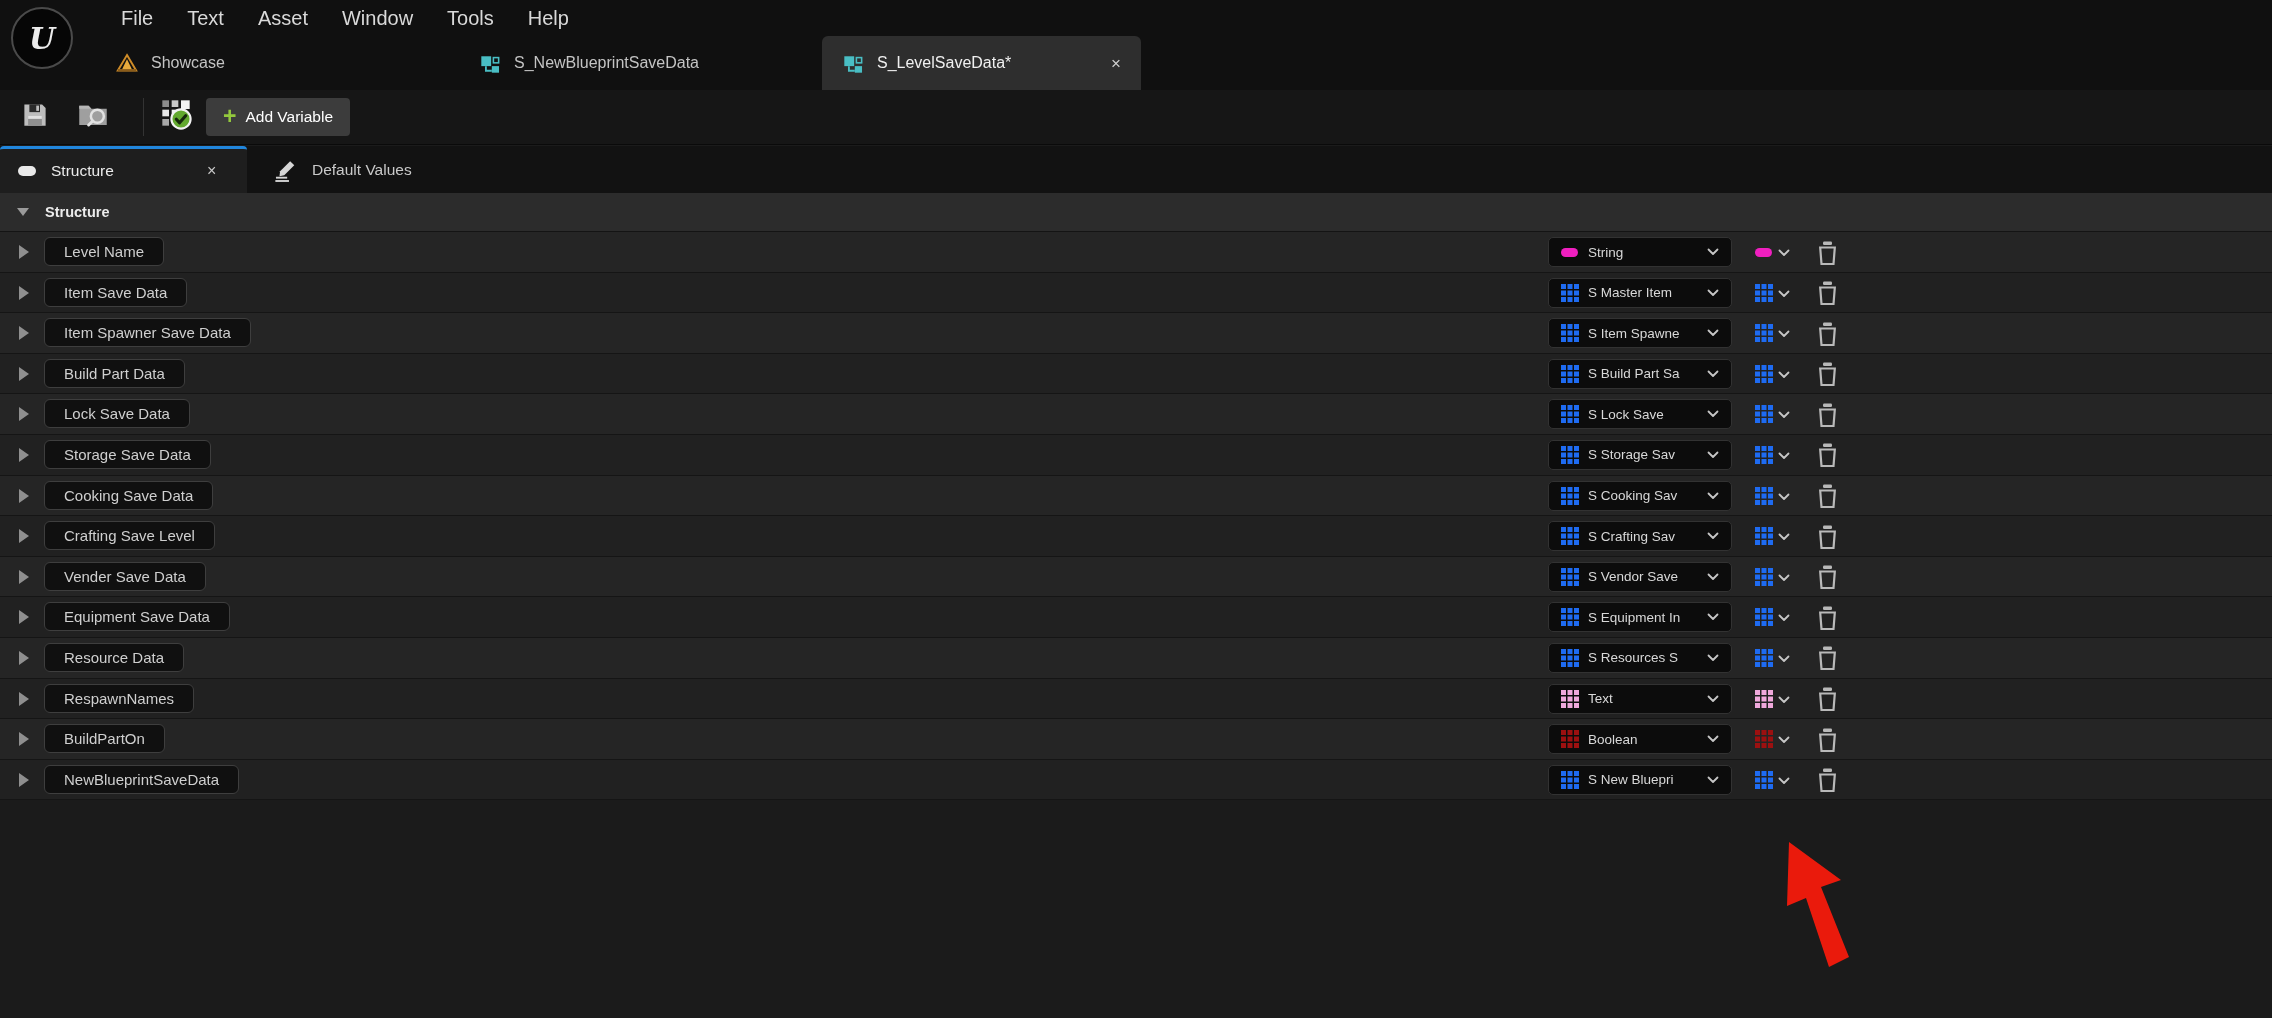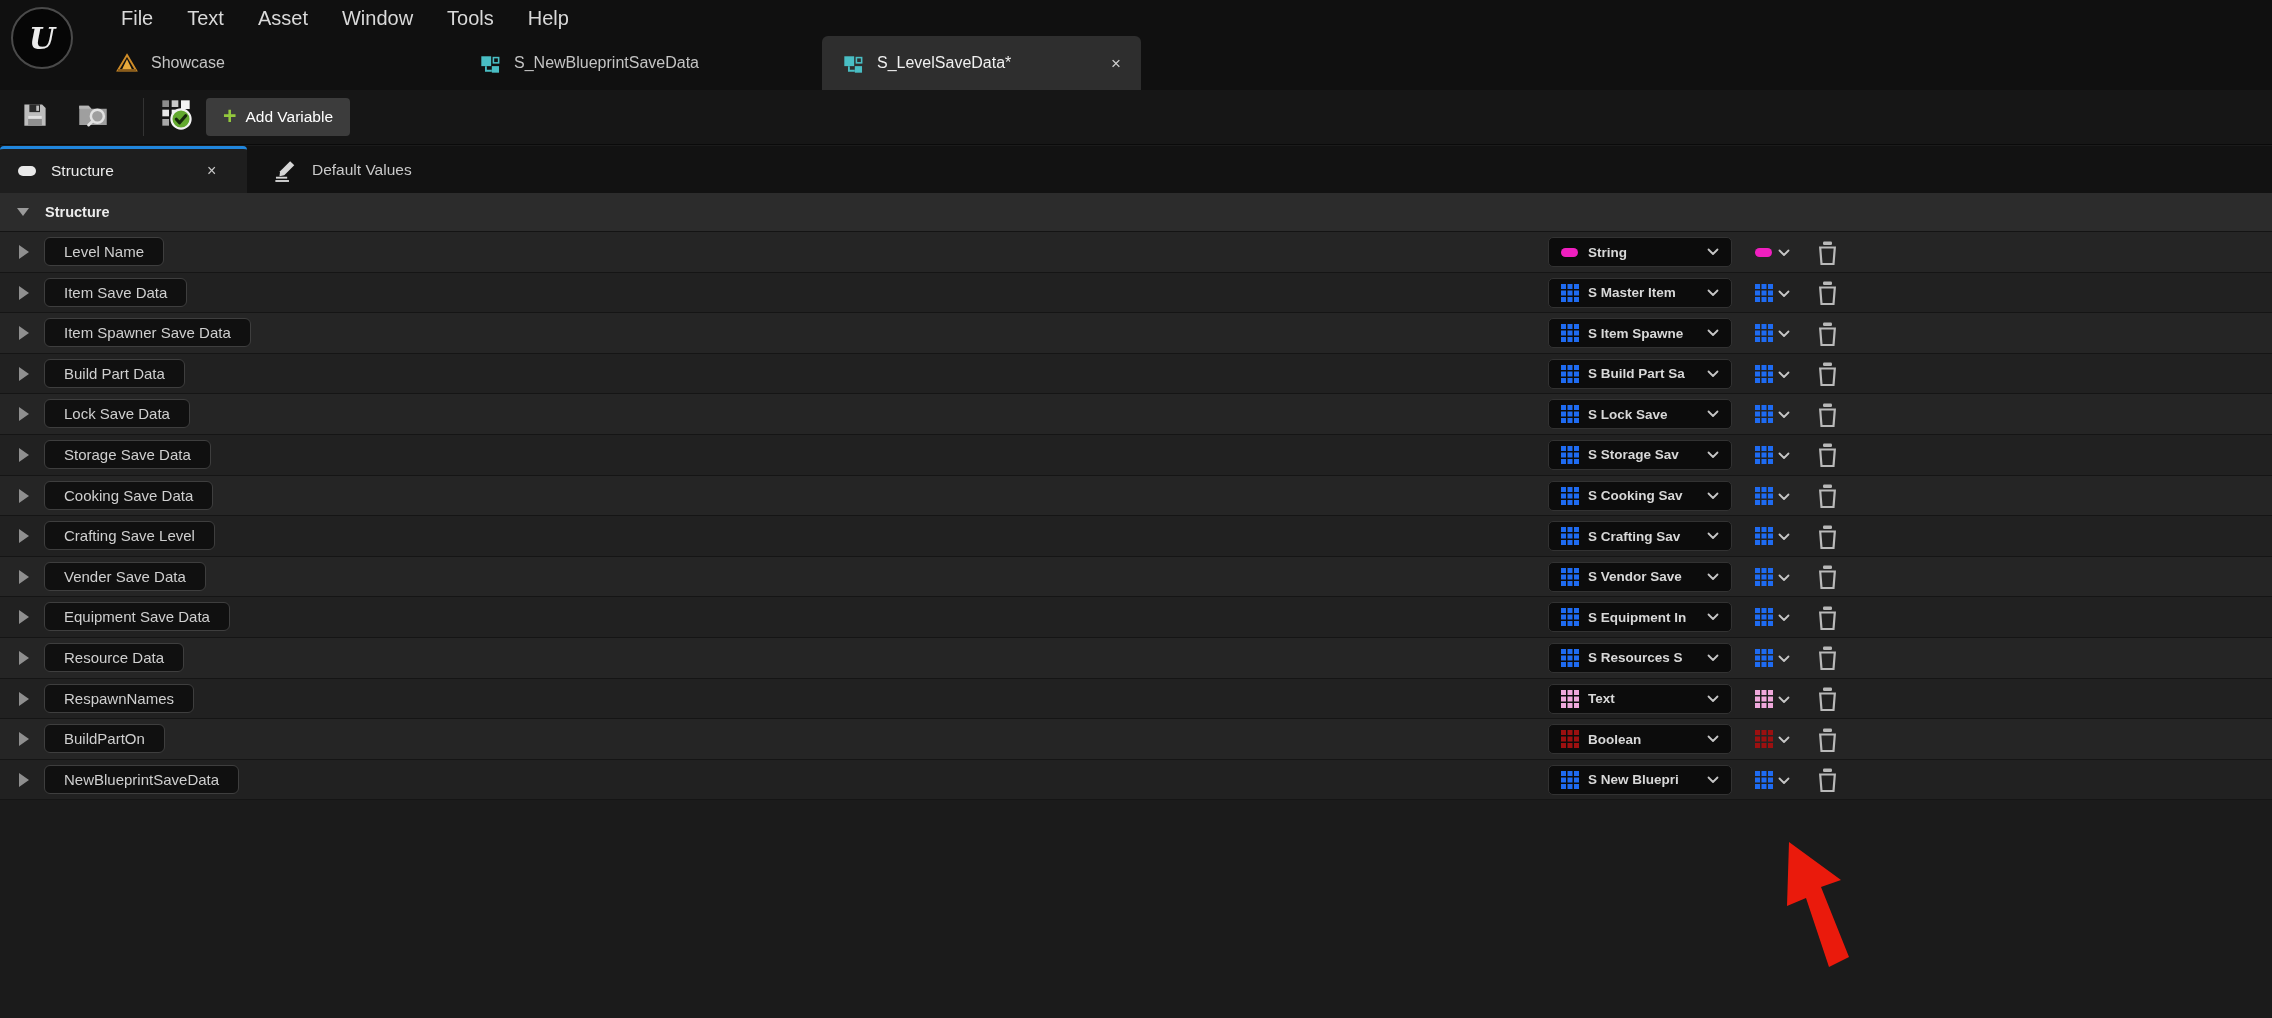--- a/index.html
+++ b/index.html
@@ -66,21 +66,21 @@
   .vrow:nth-child(odd){background:#252525;}
   .vrow:nth-child(even){background:#212121;}
   .expander{position:absolute;left:19px;top:13px;width:0;height:0;
             border-left:10px solid #8f8f8f;border-top:7px solid transparent;border-bottom:7px solid transparent;}
   .name-pill{position:absolute;left:44px;top:5px;height:29px;background:#101010;border:1px solid #3e3e3e;
              border-radius:6px;display:flex;align-items:center;padding:0 19px;box-sizing:border-box;}
   .name-pill .nm{color:#cfcfcf;font-size:15px;white-space:nowrap;}
   .type-dd{position:absolute;left:1548px;top:5px;width:184px;height:30px;background:#0c0c0c;
            border:1px solid #323232;border-radius:5px;box-sizing:border-box;
            display:flex;align-items:center;padding:0 12px;}
-  .tlabel{margin-left:9px;color:#d8d8d8;font-size:13.5px;white-space:nowrap;overflow:hidden;width:104px;font-weight:bold;}
+  .tlabel{margin-left:9px;color:#d8d8d8;font-size:13.5px;white-space:nowrap;overflow:hidden;width:104px;}
   .type-dd .chev{margin-left:auto;display:flex;}
   .ticon{position:relative;width:18px;height:18px;flex:none;}
   .ticon.grid::before{content:"";position:absolute;left:0;top:0;width:5px;height:5px;background:currentColor;
       box-shadow:6.5px 0 0 currentColor,13px 0 0 currentColor,
                  0 6.5px 0 currentColor,6.5px 6.5px 0 currentColor,13px 6.5px 0 currentColor,
                  0 13px 0 currentColor,6.5px 13px 0 currentColor,13px 13px 0 currentColor;}
   .ticon.pill::before{content:"";position:absolute;left:0;top:4.5px;width:17px;height:9px;border-radius:4.5px;
       background:currentColor;}
   .container-dd{position:absolute;left:1755px;top:11px;display:flex;align-items:center;gap:5px;}
   .trash{position:absolute;left:1816px;top:8px;width:22px;height:25px;display:flex;align-items:center;justify-content:center;}

